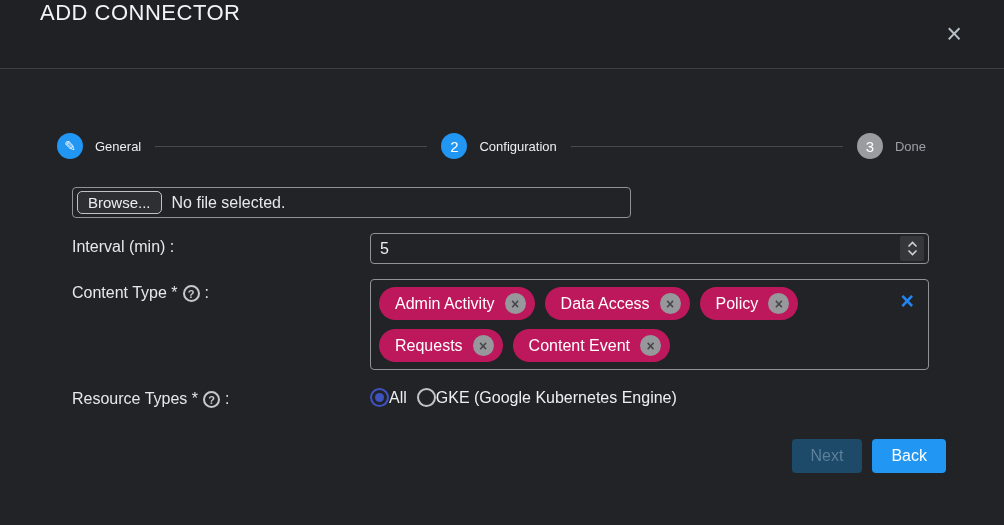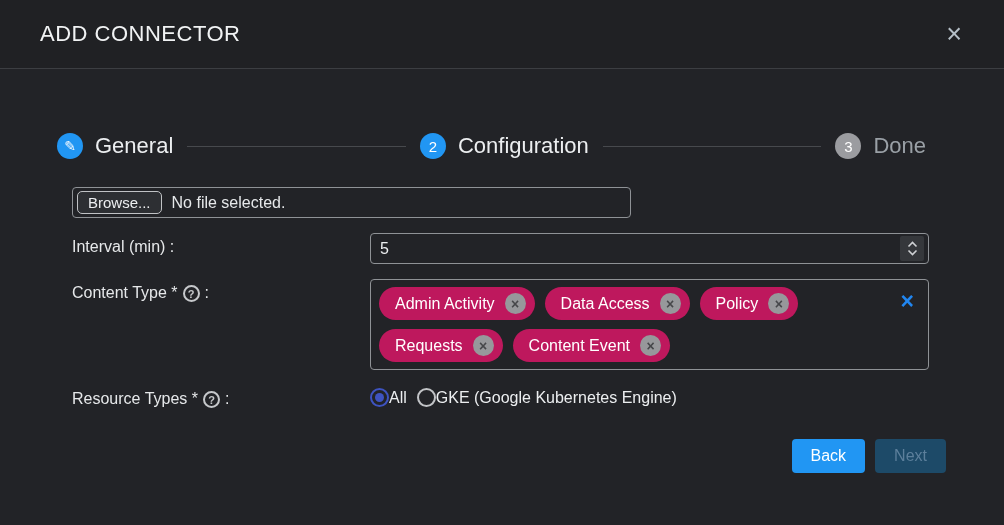--- a/index.html
+++ b/index.html
@@ -9,21 +9,21 @@
     background: #222327;
     color: #eceef0;
   }
   .dialog { width: 1004px; height: 525px; display: flex; flex-direction: column; }
 
   
   .header {
     height: 69px; flex: 0 0 69px;
     background: #202124;
     border-bottom: 1px solid #3c3e42;
-    display: flex; align-items: center;
+    display: flex; 
     padding: 0 40px;
   }
   .title { font-size: 22px; font-weight: 400; letter-spacing: 0.5px; color: #f1f3f4; }
   .close-btn {
     margin-left: auto; background: none; border: none; cursor: pointer;
     color: #b6c0c8; font-size: 27px; line-height: 1; font-weight: 300;
     padding: 0 2px;
   }
 
   
@@ -32,21 +32,21 @@
     margin: 64px 78px 28px 57px;
   }
   .step { display: flex; align-items: center; gap: 12px; }
   .step-circle {
     width: 26px; height: 26px; border-radius: 50%;
     display: flex; align-items: center; justify-content: center;
     font-size: 15px; color: #ffffff; flex: 0 0 26px;
   }
   .step-circle.blue { background: #2196f3; }
   .step-circle.gray { background: #9b9ca0; }
-  .step-label { font-size: 22px; color: #eceef0; white-space: nowrap; }
+  .step-label { font-size: 13px; color: #eceef0; white-space: nowrap; }
   .step-label.dim { color: #9aa0a6; }
   .step-line { flex: 1; height: 1px; background: #47494d; margin: 0 14px; }
   .pencil { font-size: 14px; transform: rotate(0deg); }
 
   
   .form { padding: 0 0 0 72px; }
   .row { display: flex; margin-bottom: 15px; }
   .row-label {
     width: 298px; flex: 0 0 298px;
     font-size: 16px; color: #e6e8ea;
@@ -254,17 +254,17 @@
             <span class="radio-circle unselected"></span>
             <span class="radio-label">GKE (Google Kubernetes Engine)</span>
           </div>
         </div>
       </div>
     </div>
 
   </div>
 
   <div class="footer">
+    <button class="btn btn-next">Next</button>
     <button class="btn btn-back">Back</button>
-    <button class="btn btn-next">Next</button>
   </div>
 
 </div>
 
 </body></html>

